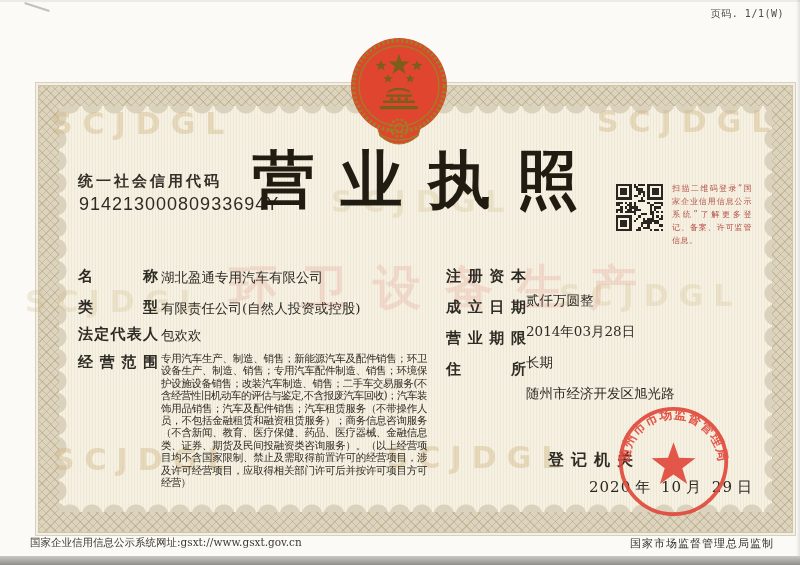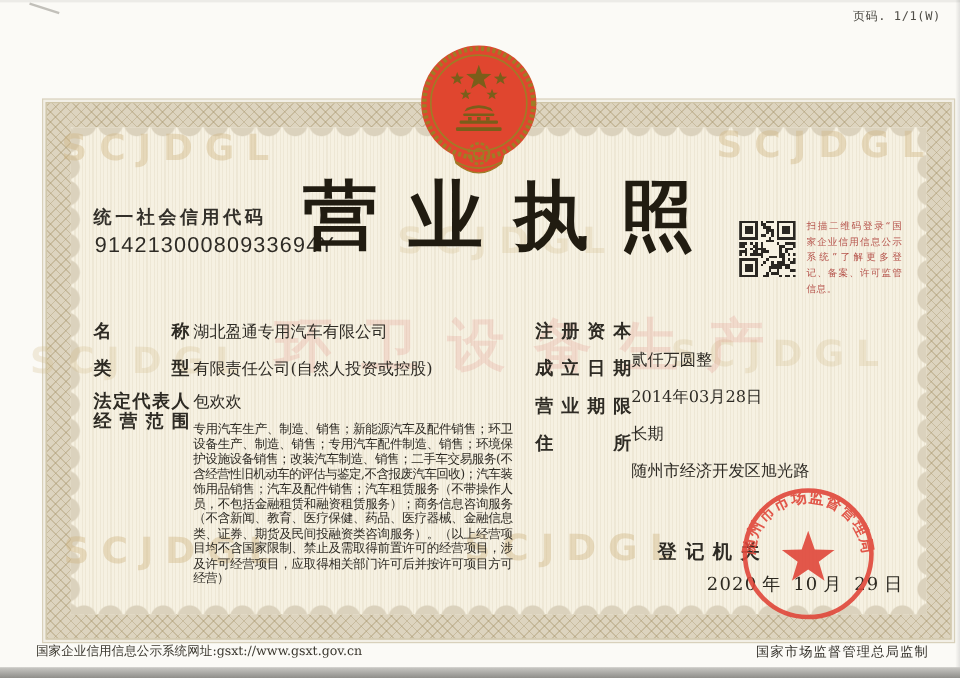--- a/index.html
+++ b/index.html
@@ -261,21 +261,21 @@
 
     <div class="row-label lbl-l" style="top:182px;">名称</div>
     <div class="row-value val-l" style="top:183px;">湖北盈通专用汽车有限公司</div>
 
     <div class="row-label lbl-l" style="top:213px;">类型</div>
     <div class="row-value val-l" style="top:214px;">有限责任公司(自然人投资或控股)</div>
 
     <div class="row-label lbl-l" style="top:240px;">法定代表人</div>
     <div class="row-value val-l" style="top:241px;">包欢欢</div>
 
-    <div class="row-label lbl-l" style="top:257px;">经营范围</div>
+    <div class="row-label lbl-l" style="top:269px;font-family:Liberation Mono, monospace;">经营范围</div>
     <div class="scope-value">专用汽车生产、制造、销售；新能源汽车及配件销售；环卫设备生产、制造、销售；专用汽车配件制造、销售；环境保护设施设备销售；改装汽车制造、销售；二手车交易服务(不含经营性旧机动车的评估与鉴定,不含报废汽车回收)；汽车装饰用品销售；汽车及配件销售；汽车租赁服务（不带操作人员，不包括金融租赁和融资租赁服务）；商务信息咨询服务（不含新闻、教育、医疗保健、药品、医疗器械、金融信息类、证券、期货及民间投融资类咨询服务）。（以上经营项目均不含国家限制、禁止及需取得前置许可的经营项目，涉及许可经营项目，应取得相关部门许可后并按许可项目方可经营）</div>
 
     <div class="row-label lbl-r" style="top:182px;">注册资本</div>
     <div class="row-value val-r" style="top:183px;">贰仟万圆整</div>
 
     <div class="row-label lbl-r" style="top:213px;">成立日期</div>
     <div class="row-value val-r" style="top:214px;">2014年03月28日</div>
 
     <div class="row-label lbl-r" style="top:244px;">营业期限</div>
     <div class="row-value val-r" style="top:245px;">长期</div>

